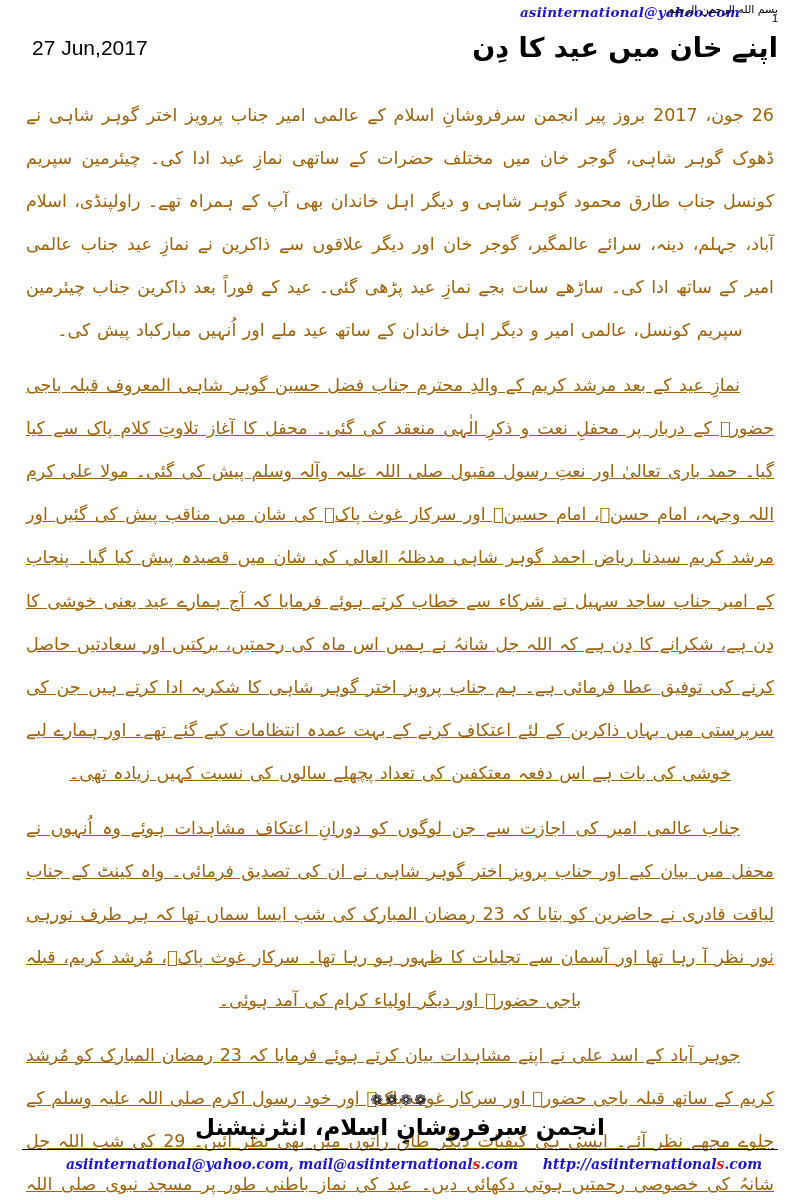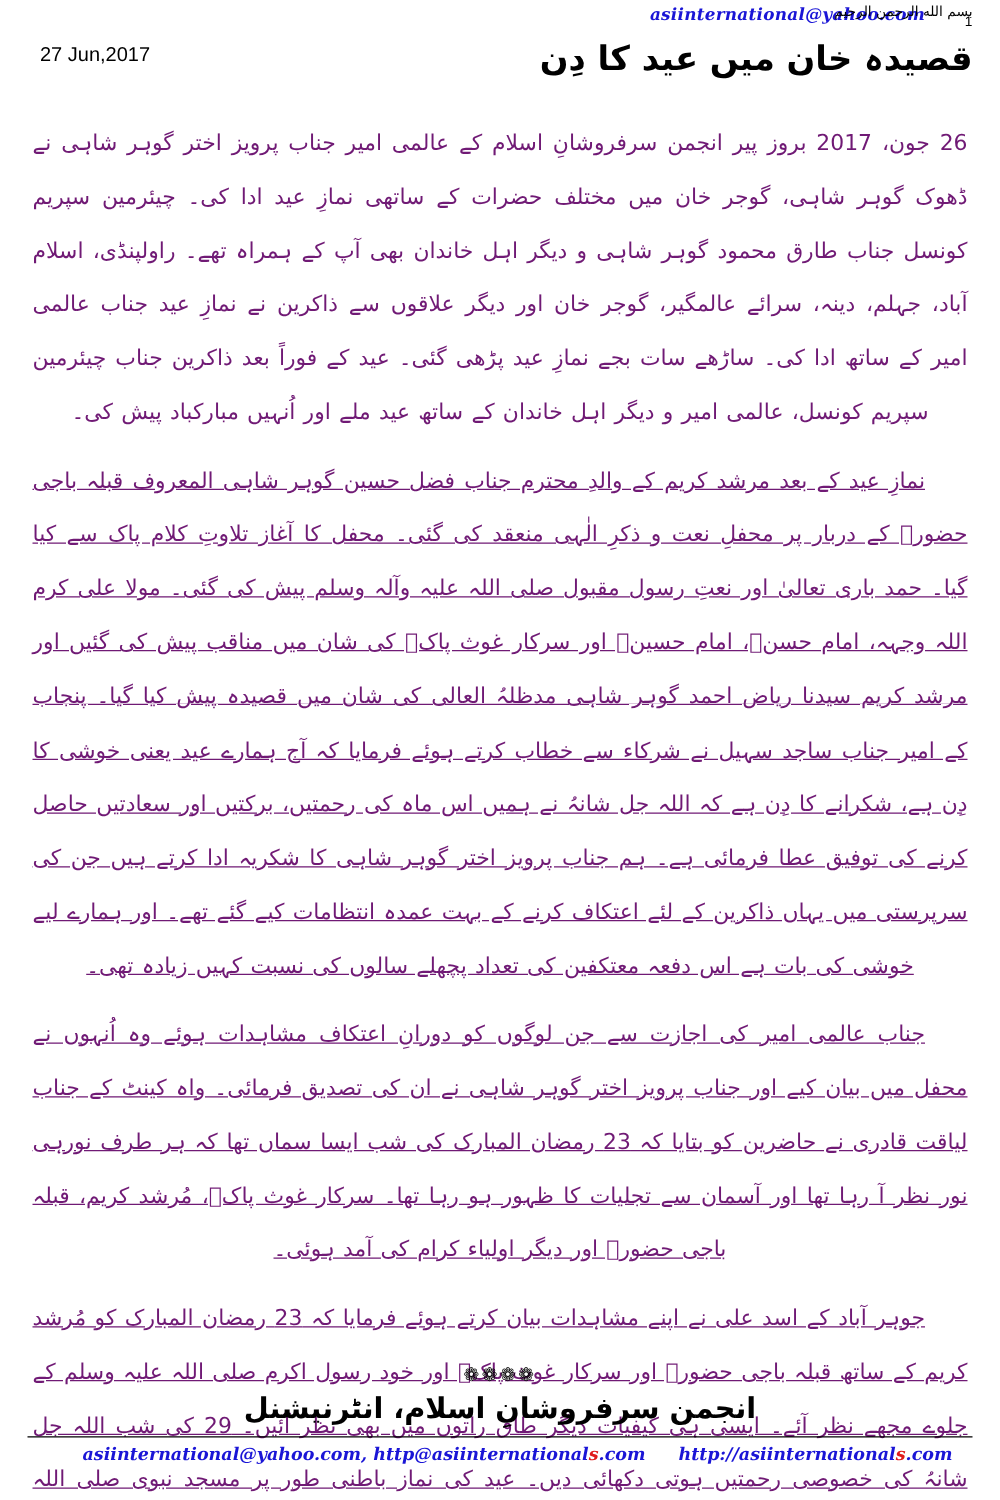--- a/index.html
+++ b/index.html
@@ -43,21 +43,21 @@
     color: #1a15d6;
     white-space: nowrap;
   }
   .hdr-date {
     position: absolute;
     top: 36px;
     left: 10px;
     direction: ltr;
     unicode-bidi: isolate;
     font-family: "Liberation Sans", sans-serif;
-    font-size: 16px;
+    font-size: 21px;
     color: #000;
     white-space: nowrap;
   }
   .hdr-center {
     position: absolute;
     top: 0;
     left: 0;
     right: 0;
     text-align: right;
   }
@@ -91,21 +91,21 @@
   }
   .para {
     direction: rtl;
     text-align: justify;
     text-align-last: center;
     font-family: "DejaVu Sans", sans-serif;
     font-size: 17.5px;
     line-height: 2.46;
     margin: 0 0 12px 0;
     padding: 0 4px;
-    color: #701a75;
+    color: #a16207;
     word-spacing: 1px;
   }
   .para.first {
     text-indent: 0;
   }
   .para.indent {
     text-indent: 34px;
     text-decoration: underline;
   }
 
@@ -177,21 +177,21 @@
 
 <div class="page">
 
   <div class="header">
 
     <div class="hdr-email">asiinternational@yahoo.com</div>
 
     <div class="hdr-center">
       <div class="bismillah">بسم الله الرحمن الرحيم</div>
       <div class="page-num">1</div>
-      <div class="doc-title">قصیدہ خان میں عید کا دِن</div>
+      <div class="doc-title">اپنے خان میں عید کا دِن</div>
     </div>
 
     <div class="hdr-date">27 Jun,2017</div>
   </div>
 
   <div class="body-copy">
     <p class="para first">26 جون، 2017 بروز پیر انجمن سرفروشانِ اسلام کے عالمی امیر جناب پرویز اختر گوہر شاہی نے ڈھوک گوہر شاہی، گوجر خان میں مختلف حضرات کے ساتھی نمازِ عید ادا کی۔ چیئرمین سپریم کونسل جناب طارق محمود گوہر شاہی و دیگر اہل خاندان بھی آپ کے ہمراہ تھے۔ راولپنڈی، اسلام آباد، جہلم، دینہ، سرائے عالمگیر، گوجر خان اور دیگر علاقوں سے ذاکرین نے نمازِ عید جناب عالمی امیر کے ساتھ ادا کی۔ ساڑھے سات بجے نمازِ عید پڑھی گئی۔ عید کے فوراً بعد ذاکرین جناب چیئرمین سپریم کونسل، عالمی امیر و دیگر اہل خاندان کے ساتھ عید ملے اور اُنہیں مبارکباد پیش کی۔</p>
 
     <p class="para indent">نمازِ عید کے بعد مرشد کریم کے والدِ محترم جناب فضل حسین گوہر شاہی المعروف قبلہ باجی حضورؒ کے دربار پر محفلِ نعت و ذکرِ الٰہی منعقد کی گئی۔ محفل کا آغاز تلاوتِ کلام پاک سے کیا گیا۔ حمد باری تعالیٰ اور نعتِ رسول مقبول صلی اللہ علیہ وآلہ وسلم پیش کی گئی۔ مولا علی کرم اللہ وجہہ، امام حسنؓ، امام حسینؓ اور سرکار غوث پاکؒ کی شان میں مناقب پیش کی گئیں اور مرشد کریم سیدنا ریاض احمد گوہر شاہی مدظلہُ العالی کی شان میں قصیدہ پیش کیا گیا۔ پنجاب کے امیر جناب ساجد سہیل نے شرکاء سے خطاب کرتے ہوئے فرمایا کہ آج ہمارے عید یعنی خوشی کا دِن ہے، شکرانے کا دِن ہے کہ اللہ جل شانہُ نے ہمیں اس ماہ کی رحمتیں، برکتیں اور سعادتیں حاصل کرنے کی توفیق عطا فرمائی ہے۔ ہم جناب پرویز اختر گوہر شاہی کا شکریہ ادا کرتے ہیں جن کی سرپرستی میں یہاں ذاکرین کے لئے اعتکاف کرنے کے بہت عمدہ انتظامات کیے گئے تھے۔ اور ہمارے لیے خوشی کی بات ہے اس دفعہ معتکفین کی تعداد پچھلے سالوں کی نسبت کہیں زیادہ تھی۔</p>
 
@@ -206,20 +206,20 @@
     <div class="ornaments">❁❁❁❁</div>
 
     <div class="org-name">انجمن سرفروشانِ اسلام، انٹرنیشنل</div>
 
     <hr class="footer-rule">
 
     <div class="footer-contacts">
 
       <div class="ft-emails">
         <span>asiinternational@yahoo.com</span><span class="sep">,</span>
-        <span><span>http@asiinternational</span><span class="red-s">s</span><span>.com</span></span>
+        <span><span>mail@asiinternational</span><span class="red-s">s</span><span>.com</span></span>
       </div>
 
       <div class="ft-url"><span>http://asiinternational</span><span class="red-s">s</span><span>.com</span></div>
     </div>
   </div>
 
 </div>
 
 </body></html>

